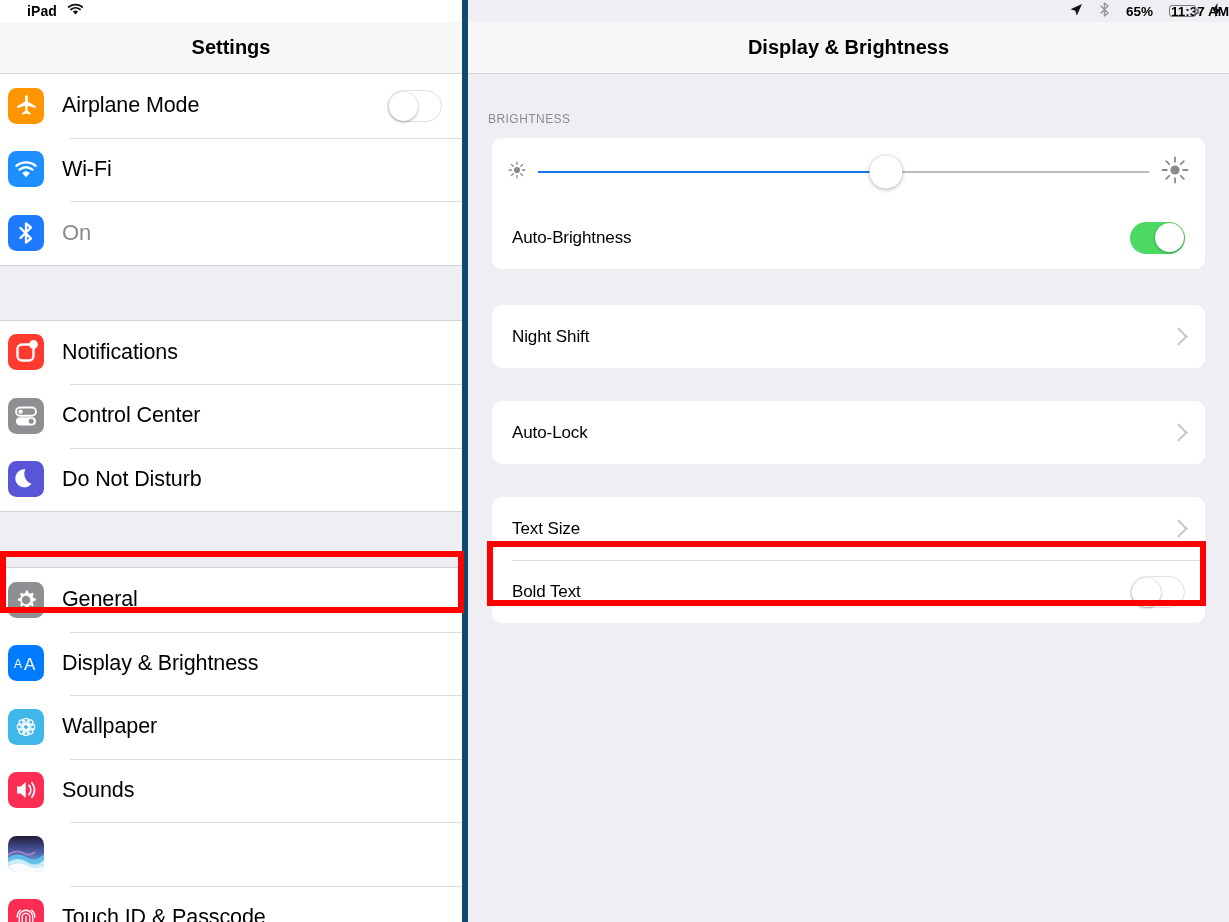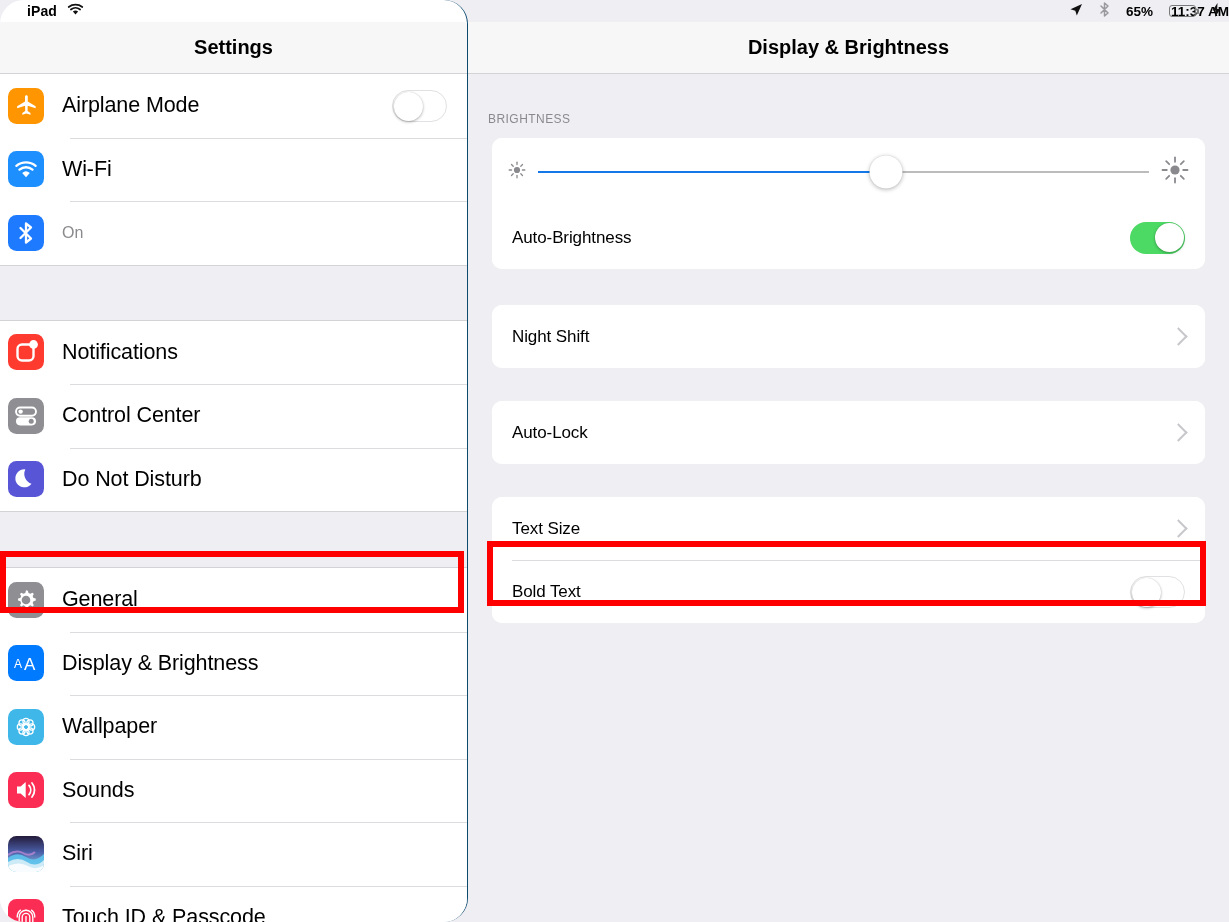--- a/index.html
+++ b/index.html
@@ -29,21 +29,21 @@
   }
   .batt::after {
     content: ""; position: absolute; right: -4px; top: 3.4px;
     width: 2.2px; height: 5px; background: #7a7a7a; border-radius: 0 1px 1px 0;
   }
   .batt-fill { height: 100%; background: #4CD964; border-radius: 1.2px; }
 
   
   .sidebar {
     width: 468px; height: 922px; background: #FFFFFF;
-    border-right: 1px solid #0c4a6e; position: relative; overflow: hidden; border-radius: 24px;
+    border-right: 6px solid #0c4a6e; position: relative; overflow: hidden;
   }
   .sb-header {
     height: 52px; margin-top: 22px;
     display: flex; align-items: center; justify-content: center;
     background: #F7F7F7; border-bottom: 1px solid #d3d3d6;
   }
   .sb-header-title { font-size: 20px; font-weight: bold; color: #000; }
 
   .group-gap { height: 56px; background: #EFEEF3; border-top: 1px solid #d3d3d6; border-bottom: 1px solid #d3d3d6; }
   .group-gap.tall { height: 57px; }
@@ -55,21 +55,21 @@
   .srow + .srow::before {
     content: ""; position: absolute; left: 70px; right: 0; top: 0;
     height: 1px; background: #dcdcde;
   }
   .srow-icon {
     width: 36px; height: 36px; border-radius: 8.5px; flex: 0 0 36px;
     display: flex; align-items: center; justify-content: center;
     margin-right: 18px; overflow: hidden; position: relative;
   }
   .srow-label { font-size: 21.5px; color: #000; flex: 1; letter-spacing: -.1px; }
-  .srow-value { font-size: 16px; color: #8A8A8E; margin-right: 28px; }
+  .srow-value { font-size: 22px; color: #8A8A8E; margin-right: 28px; }
 
   
   .toggle {
     width: 55px; height: 32px; border-radius: 16px; position: relative;
     flex: 0 0 55px; margin-right: 20px;
   }
   .toggle.off { background: #fff; border: 1.2px solid #E1E1E3; }
   .toggle.on  { background: #4CD964; }
   .toggle .knob {
     position: absolute; top: 1.2px; width: 29px; height: 29px; border-radius: 50%;
@@ -316,21 +316,20 @@
                 <stop offset="100%" stop-color="#9FD8F2"></stop>
               </linearGradient>
             </defs>
             <rect width="36" height="36" fill="url(#sirig)"></rect>
             <path d="M0 22 q9 -7 18 -1 t18 -3 v18 H0 z" fill="#5EC8F0" opacity=".85"></path>
             <path d="M0 26 q10 -6 19 0 t17 -2 v12 H0 z" fill="#D9EEF8" opacity=".9"></path>
             <path d="M0 30 q11 -5 20 0 t16 -1 v7 H0 z" fill="#fff" opacity=".85"></path>
             <path d="M0 19 q8 -6 15 -2 t12 -1" stroke="#C88BD8" stroke-width="2" fill="none" opacity=".7"></path>
           </svg>
         </span>
-        <span class="srow-label">Siri</span>
       </div>
 
       <div class="srow">
         <span class="srow-icon" style="background:#FB2D55">
           <svg class="ic-svg" viewBox="0 0 36 36">
             <g stroke="#fff" fill="none" stroke-linecap="round" stroke-width="1.35">
               <path d="M18 11.2 a6.8 6.8 0 0 0 -6.8 6.8 v5.2"></path>
               <path d="M18 11.2 a6.8 6.8 0 0 1 6.8 6.8 v5.2"></path>
               <path d="M18 14.3 a3.8 3.8 0 0 0 -3.8 3.8 v6.8"></path>
               <path d="M18 14.3 a3.8 3.8 0 0 1 3.8 3.8 v6.8"></path>

